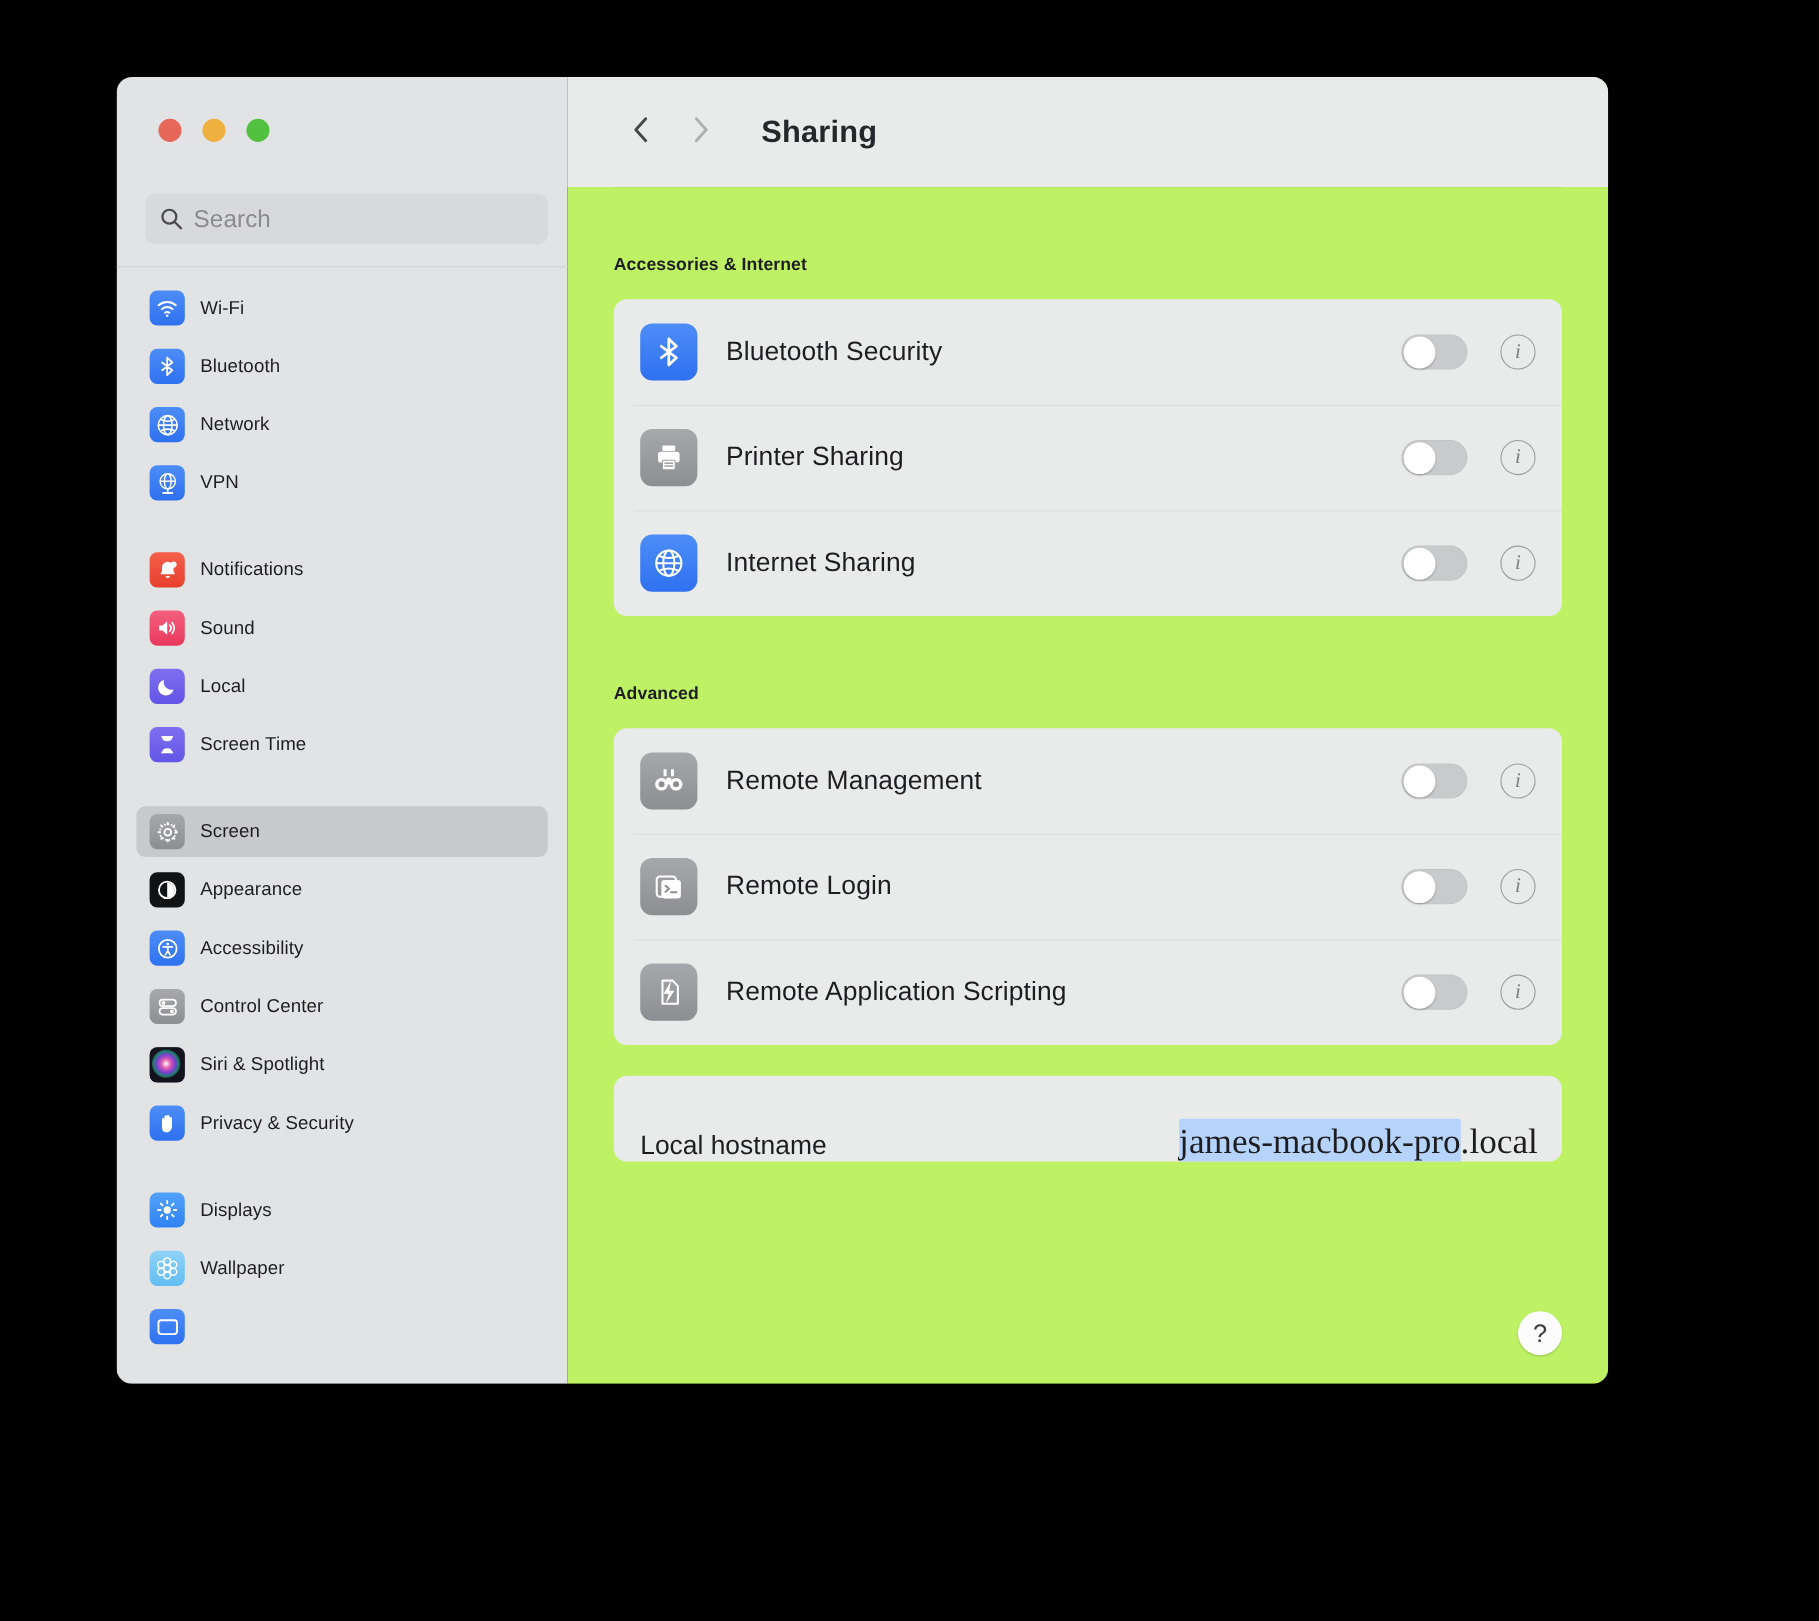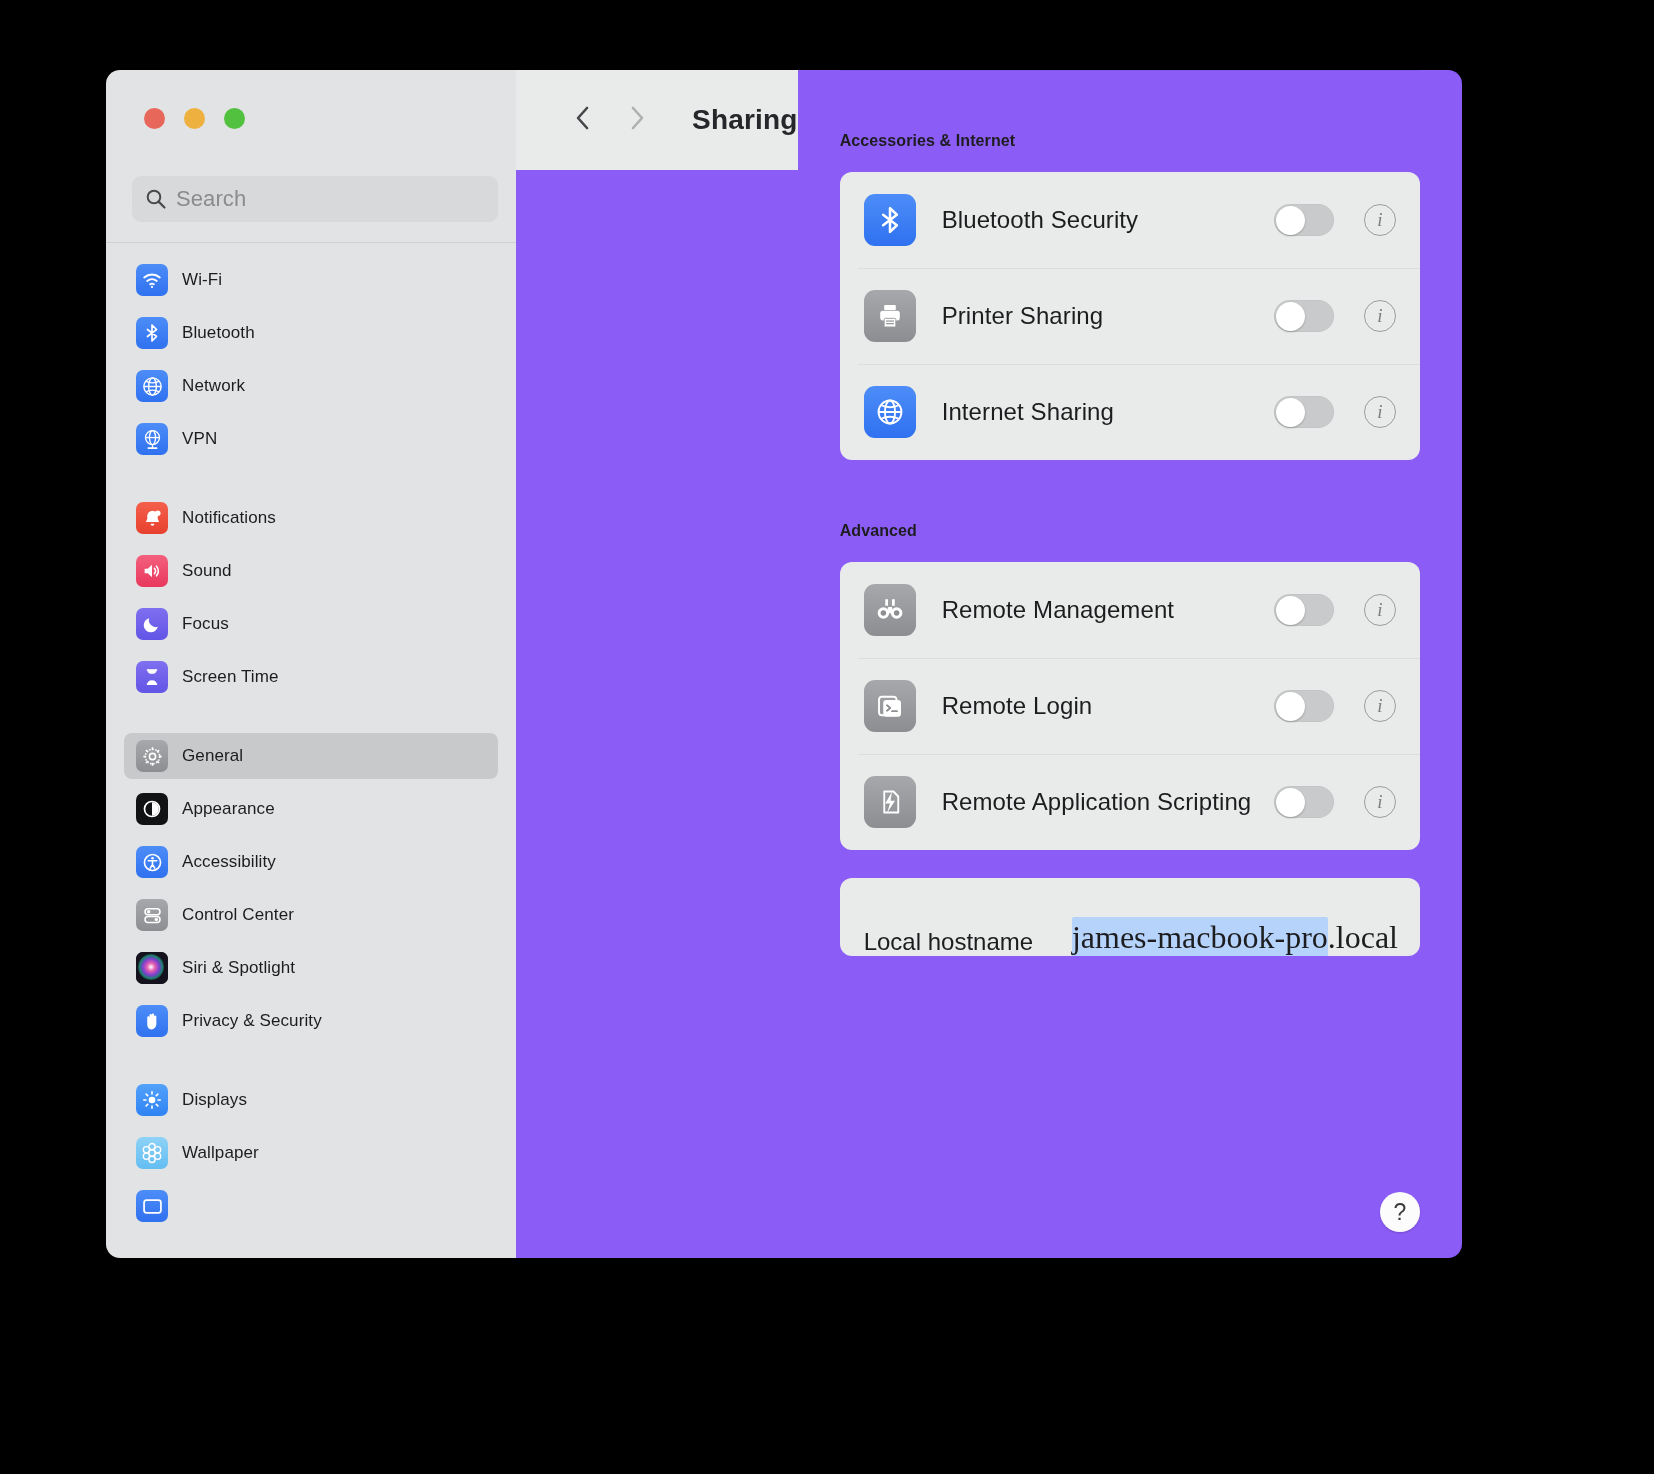--- a/index.html
+++ b/index.html
@@ -77,23 +77,23 @@
     flex-shrink: 0;
     display: flex; align-items: center; justify-content: center;
     position: relative;
   }
   .app-icon svg { display: block; }
 
   
   .detail {
     flex: 1;
     height: 100%;
-    background: #8b5cf6;
-    position: relative;
-    display: flex; flex-direction: row;
+    background: #bef264;
+    position: relative;
+    display: flex; flex-direction: column;
   }
   .toolbar {
     height: 100px;
     background: #e9eaea;
     display: flex; align-items: center;
     padding-left: 40px;
     gap: 0;
     flex-shrink: 0;
     position: relative;
     z-index: 3;
@@ -324,21 +324,21 @@
             </svg>
           </span>
           <span class="nav-label">Sound</span>
         </div>
         <div class="nav-item">
           <span class="app-icon" style="background:linear-gradient(180deg,#7f6ff0,#6255e6);">
             <svg width="20" height="20" viewBox="0 0 24 24" fill="#fff">
               <path d="M19 15.4A8.4 8.4 0 0 1 8.6 5 8.6 8.6 0 1 0 19 15.4z"></path>
             </svg>
           </span>
-          <span class="nav-label">Focus</span>
+          <span class="nav-label">Local</span>
         </div>
         <div class="nav-item">
           <span class="app-icon" style="background:linear-gradient(180deg,#7f6ff0,#6255e6);">
             <svg width="20" height="20" viewBox="0 0 24 24" fill="none" stroke="#fff" stroke-width="1.9" stroke-linecap="round">
               <line x1="6.5" y1="3.5" x2="17.5" y2="3.5"></line>
                 <line x1="6.5" y1="20.5" x2="17.5" y2="20.5"></line>
               <path d="M7.5 3.5c0 5 9 5 9 0M7.5 20.5c0-5 9-5 9 0" fill="#fff"></path>
             </svg>
           </span>
           <span class="nav-label">Screen Time</span>
@@ -349,21 +349,21 @@
 
       <div class="nav-group">
         <div class="nav-item selected">
           <span class="app-icon" style="background:linear-gradient(180deg,#a7a8ab,#8d8e91);">
             <svg width="23" height="23" viewBox="0 0 24 24" fill="none" stroke="#fff" stroke-width="1.7">
               <circle cx="12" cy="12" r="3.2"></circle>
               <path d="M12 2.4v3M12 18.6v3M2.4 12h3M18.6 12h3M5.2 5.2l2.1 2.1M16.7 16.7l2.1 2.1M18.8 5.2l-2.1 2.1M7.3 16.7l-2.1 2.1"></path>
               <circle cx="12" cy="12" r="7.6" stroke-dasharray="1.6 1.6"></circle>
             </svg>
           </span>
-          <span class="nav-label">General</span>
+          <span class="nav-label">Screen</span>
         </div>
         <div class="nav-item">
           <span class="app-icon" style="background:#111214;">
             <svg width="22" height="22" viewBox="0 0 24 24">
               <circle cx="12" cy="12" r="8.2" fill="none" stroke="#fff" stroke-width="1.8"></circle>
               <path d="M12 4.6a7.4 7.4 0 0 1 0 14.8z" fill="#fff"></path>
             </svg>
           </span>
           <span class="nav-label">Appearance</span>
         </div>

